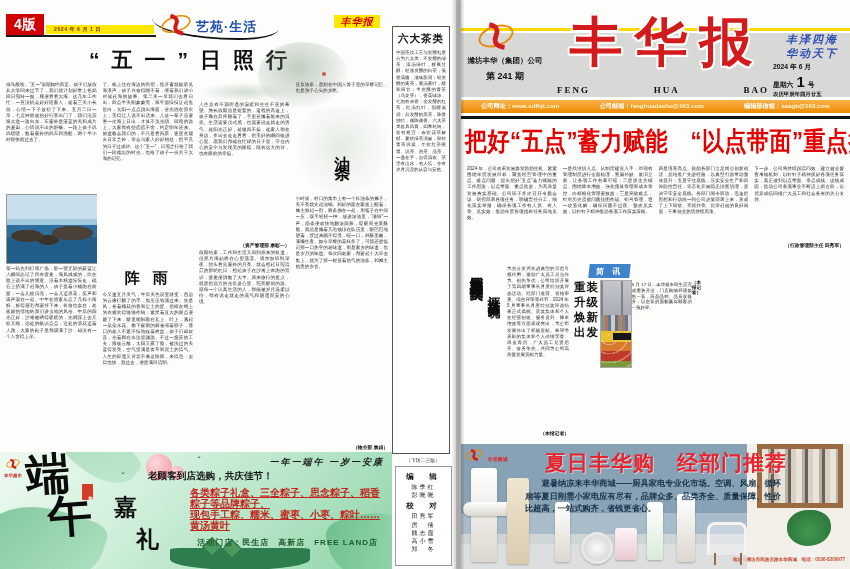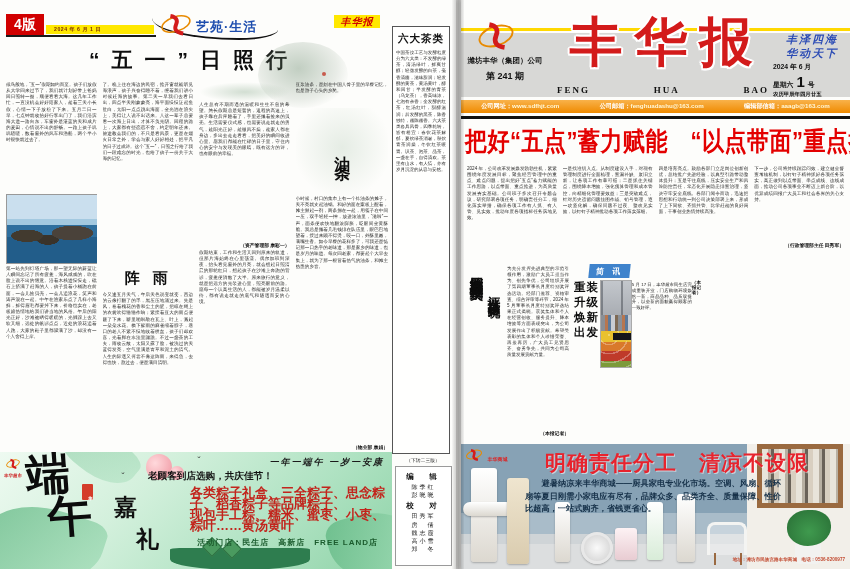--- a/index.html
+++ b/index.html
@@ -67,21 +67,21 @@
   .fest-brand{left:4px;top:3px;text-align:center;}
   .fest-brand .t{font-size:4.5px;color:#c22;font-weight:bold;display:block;}
   .fest-big{position:absolute;font-weight:900;color:#0c0c0c;font-size:44px;line-height:44px;transform:rotate(-4deg);}
   .fest-sub{position:absolute;font-weight:900;color:#101010;font-size:23px;line-height:23px;}
   .fest-seal{position:absolute;left:82px;top:32px;width:11px;height:16px;background:#d43c2a;color:#fff;
     font-size:4.5px;writing-mode:vertical-rl;text-align:center;border-radius:1px;}
   .fest-text{left:148px;top:4px;width:240px;}
   .fest-slogan{font-size:9px;font-weight:900;font-style:italic;color:#1a1a1a;text-align:right;letter-spacing:2px;padding-right:4px;}
   .fest-line{font-size:9.6px;font-weight:900;color:#111;line-height:14px;}
   .fest-line .hl{color:#e01a1a;}
-  .fest-red{font-size:13px;font-weight:bold;color:#c2251d;line-height:11px;}
+  .fest-red{font-size:10px;font-weight:bold;color:#c2251d;line-height:11px;text-decoration:underline;}
   .fest-stores{font-size:8px;font-weight:900;color:#1c5c2e;text-align:right;padding:6px 10px 0 0;letter-spacing:1px;}
   .bird{position:absolute;color:#333;font-size:7px;transform:rotate(-8deg);}
   
   .rp-yellowline{left:0;top:28px;width:389px;height:2.5px;background:#ffd800;}
   .rp-grayband{left:0;top:33px;width:389px;height:64px;background:#d8d8d6;}
   .rp-logo{left:16px;top:18px;width:38px;height:36px;}
   .rp-company{left:0;top:56px;width:88px;text-align:center;font-size:7.5px;font-weight:900;color:#111;}
   .rp-issue{left:0;top:70px;width:88px;text-align:center;font-size:9px;font-weight:900;color:#111;}
   .rp-title{left:84px;top:12px;width:232px;text-align:center;font-size:53px;line-height:60px;font-weight:900;color:#d31b1b;
     letter-spacing:12px;padding-left:12px;box-sizing:border-box;
@@ -374,20 +374,20 @@
       <div class="appl ni" style="left:154px;top:84px;width:22px;height:32px;background:linear-gradient(#fdf2f4,#e8ccd2);"></div>
       <div class="appl ni" style="left:186px;top:58px;width:16px;height:58px;background:linear-gradient(#ffffff,#d8ecd8);"></div>
       <div class="appl ni" style="left:216px;top:50px;width:18px;height:68px;"></div>
       <div class="abs sum-brand">
         <svg viewBox="0 0 40 30" width="18px" height="13">
           <ellipse cx="20" cy="15" rx="18" ry="9" fill="none" stroke="#e88a00" stroke-width="2.5" transform="rotate(-18 20 15)"></ellipse>
           <path d="M13 5 q11 2 7 11 q-4 9 9 11" stroke="#d31b1b" stroke-width="6" fill="none"></path>
         </svg>
         <span class="t">丰华商城</span>
       </div>
-      <div class="abs sum-title">明确责任分工　清凉不设限</div>
+      <div class="abs sum-title">夏日丰华购　经部门推荐</div>
       <div class="abs sum-body">避暑纳凉来丰华商城——厨具家电专业化市场。空调、风扇、循环扇等夏日刚需小家电应有尽有，品牌众多、品类齐全、质量保障、性价比超高，一站式购齐，省钱更省心。</div>
       <div class="abs sum-foot">地址：潍坊市民族宫路丰华商城　电话：0536-8200977</div>
     </div>
   </div>
 
   <div class="gutter ni"></div>
 </div>
 
 </body></html>

